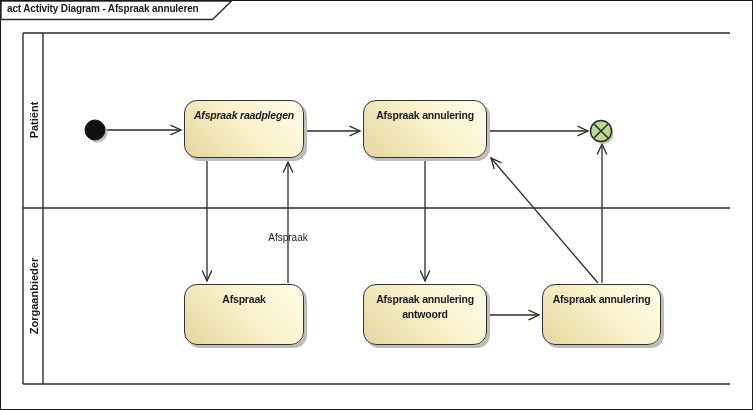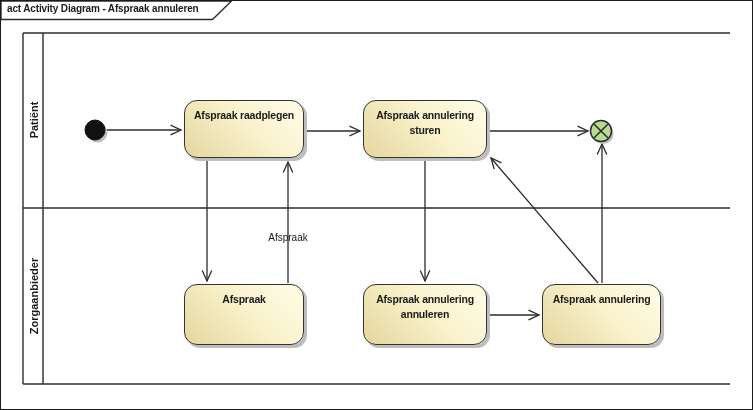--- a/index.html
+++ b/index.html
@@ -17,21 +17,21 @@
   .lane-label.l1{left:34px;top:120px;}
   .lane-label.l2{left:34px;top:296px;}
 
   .activity{position:absolute;box-sizing:border-box;border:1.7px solid var(--activity-border,#333);
        border-radius:13px;
        background:linear-gradient(225deg,var(--activity-fill-light,#fffde9) 0%,var(--activity-fill-mid,#f9f2cc) 45%,var(--activity-fill-dark,#e4d69e) 100%);
        box-shadow:3px 3px 0 var(--shadow,#bdbdbd);
        padding-top:7px;text-align:center;cursor:default;}
   .activity .al{font-size:10.5px;font-weight:bold;line-height:15px;white-space:nowrap;letter-spacing:-0.2px;}
 
-  #n-raadplegen{left:184px;top:100px;width:120px;height:58px;}
+  #n-raadplegen{left:184px;top:100px;width:120px;height:58px;font-style:italic;}
   #n-sturen{left:363px;top:100px;width:124px;height:58px;}
   #n-beschikbaarstellen{left:184px;top:284px;width:120px;height:61px;}
   #n-controle{left:363px;top:284px;width:124px;height:61px;}
   #n-antwoord{left:542px;top:284px;width:119px;height:61px;}
 
   .edge-label{position:absolute;left:288px;top:237px;transform:translate(-50%,-50%);
        font-size:10px;white-space:nowrap;}
 </style>
 </head>
 <body>
@@ -83,29 +83,28 @@
 
 <div class="lane-label l1">Patiënt</div>
 <div class="lane-label l2">Zorgaanbieder</div>
 
 <div class="activity" id="n-raadplegen">
   <div class="al">Afspraak raadplegen</div>
 </div>
 
 <div class="activity" id="n-sturen">
   <div class="al">Afspraak annulering</div>
-  <div class="al">sturen</div>
 </div>
 
 <div class="activity" id="n-beschikbaarstellen">
   <div class="al">Afspraak</div>
 </div>
 
 <div class="activity" id="n-controle">
   <div class="al">Afspraak annulering</div>
-  <div class="al">annuleren</div>
+  <div class="al">antwoord</div>
 </div>
 
 <div class="activity" id="n-antwoord">
   <div class="al">Afspraak annulering</div>
 </div>
 
 <div class="edge-label">Afspraak</div>
 
 </body></html>

